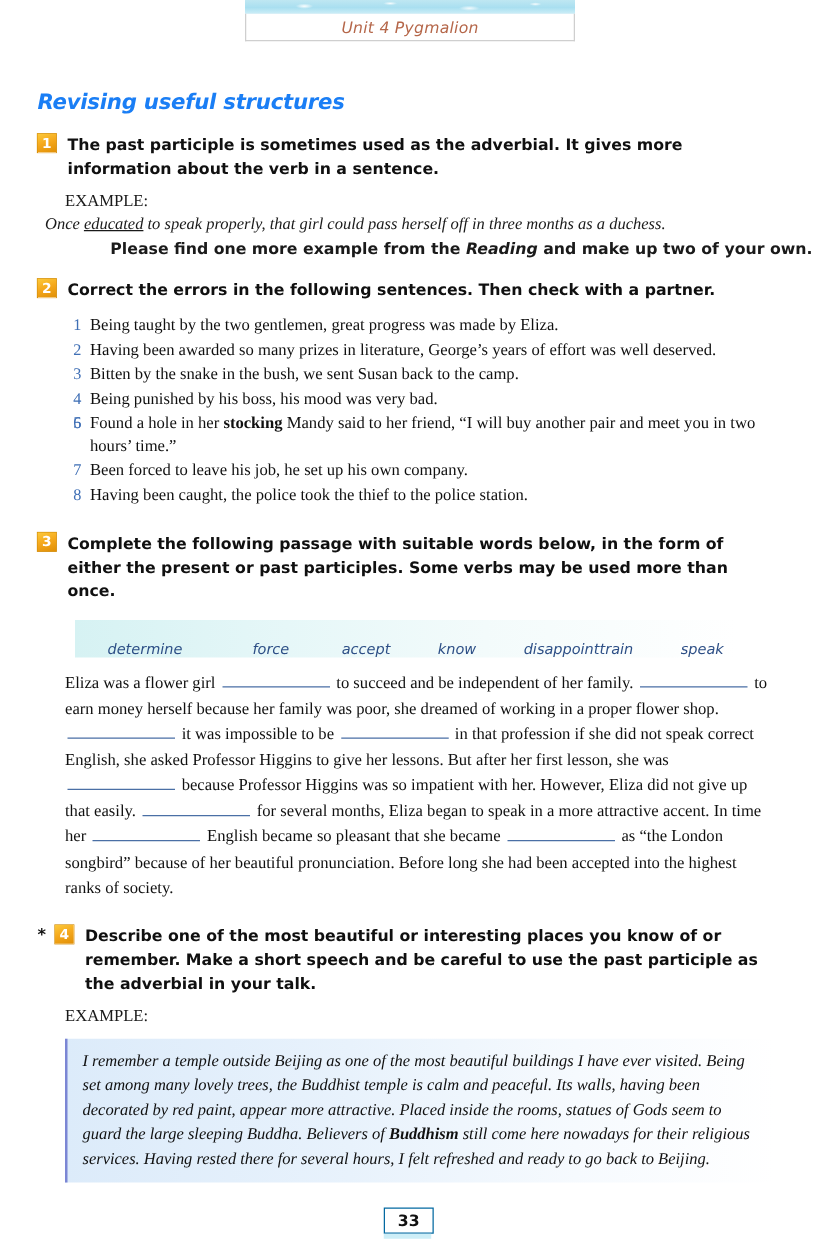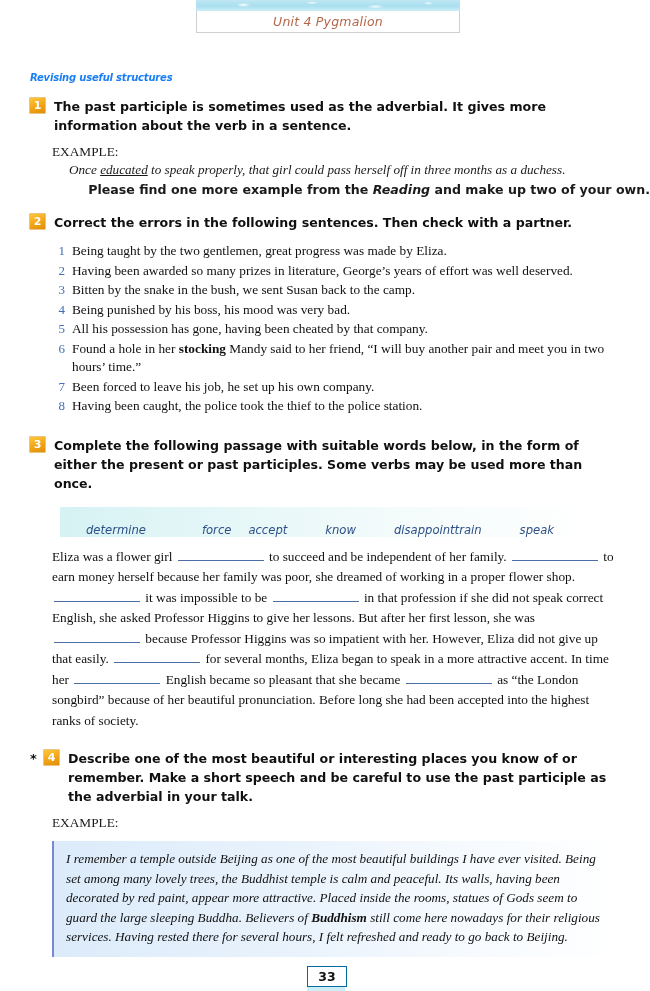--- a/index.html
+++ b/index.html
@@ -63,21 +63,21 @@
     left: 0;
     top: 56px;
     width: 650px;
   }
 
   .section-heading {
     margin: 16px 0 0 30px;
     font-family: "DejaVu Sans", sans-serif;
     font-weight: bold;
     font-style: italic;
-    font-size: 10px;
+    font-size: 17px;
     color: #1a7ef5;
     letter-spacing: -0.2px;
   }
 
   
   .task {
     position: relative;
     margin: 14px 30px 0 30px;
   }
   .task-head {
@@ -118,21 +118,21 @@
 
   
   .example-label {
     margin: 8px 0 0 52px;
     font-family: "Liberation Serif", serif;
     font-size: 13.3px;
     line-height: 17px;
     color: #1a1a1a;
   }
   .example-italic {
-    margin: 1px 0 0 69px;
+    margin: 1px 0 0 36px;
     font-family: "Liberation Serif", serif;
     font-style: italic;
     font-size: 13.2px;
     line-height: 17px;
     color: #1a1a1a;
   }
   .example-italic u { text-decoration: underline; }
   .example-follow {
     margin: 3px 0 0 52px;
     font-family: "DejaVu Sans", sans-serif;
@@ -182,21 +182,21 @@
   }
   .wordbank span {
     font-family: "DejaVu Sans", sans-serif;
     font-style: italic;
     font-size: 11.6px;
     color: #2d4f86;
     white-space: nowrap;
   }
   .wordbank .w0 { margin-left: 14px; }
   .wordbank .w1 { margin-left: 56px; }
-  .wordbank .w2 { margin-left: 17px; }
+  .wordbank .w2 { margin-left: 42px; }
   .wordbank .w3 { margin-left: 38px; }
   .wordbank .w4 { margin-left: 38px; }
   .wordbank .w5 { }
   .wordbank .w6 { margin-left: 38px; }
 
   
   .passage {
     margin: 10px 30px 0 52px;
     font-family: "Liberation Serif", serif;
     font-size: 13.3px;
@@ -296,21 +296,21 @@
 
   <div class="task">
     <span class="badge">2</span>
     <div class="task-head">Correct the errors in the following sentences. Then check with a partner.</div>
   </div>
   <ol class="sentence-list">
     <li><span class="num">1</span><span>Being taught by the two gentlemen, great progress was made by Eliza.</span><b></b><span></span></li>
     <li><span class="num">2</span><span>Having been awarded so many prizes in literature, George’s years of effort was well deserved.</span><b></b><span></span></li>
     <li><span class="num">3</span><span>Bitten by the snake in the bush, we sent Susan back to the camp.</span><b></b><span></span></li>
     <li><span class="num">4</span><span>Being punished by his boss, his mood was very bad.</span><b></b><span></span></li>
-    <li><span class="num">5</span><span>All his possession has gone, having been cheated by that company.</span><b></b><span></span></li>
+    <li><span class="num">5</span><b></b><span></span></li>
     <li><span class="num">6</span><span>Found a hole in her </span><b>stocking</b><span> Mandy said to her friend, “I will buy another pair and meet you in two hours’ time.”</span></li>
     <li><span class="num">7</span><span>Been forced to leave his job, he set up his own company.</span><b></b><span></span></li>
     <li><span class="num">8</span><span>Having been caught, the police took the thief to the police station.</span><b></b><span></span></li>
   </ol>
 
   <div class="task" style="margin-top:20px;">
     <span class="badge">3</span>
     <div class="task-head">Complete the following passage with suitable words below, in the form of either the present or past participles. Some verbs may be used more than once.</div>
   </div>
 

